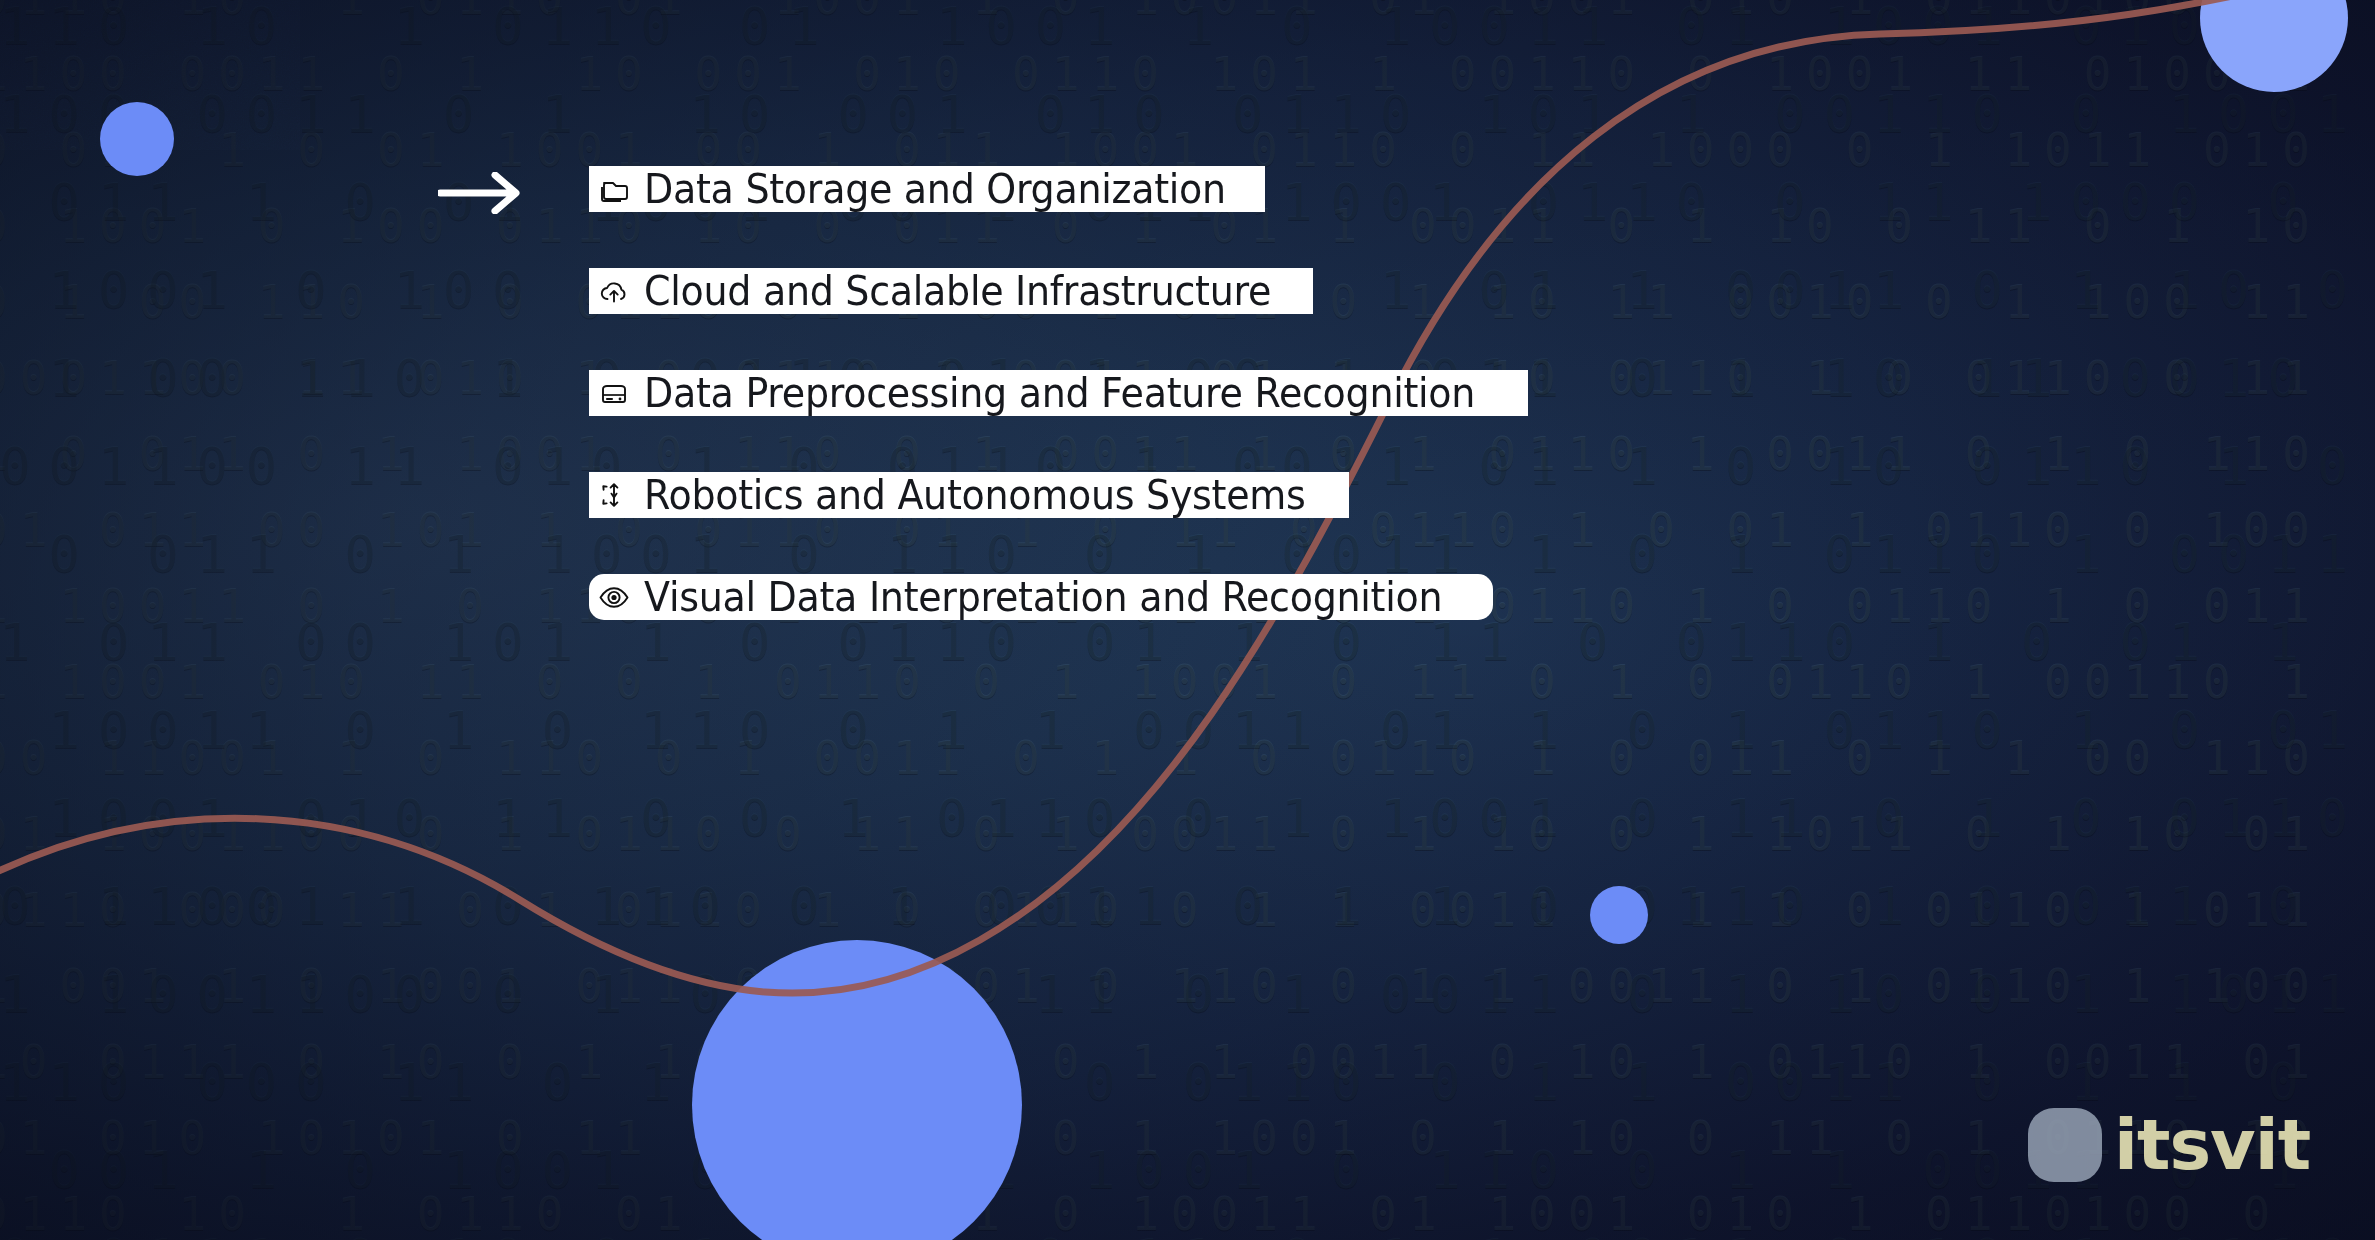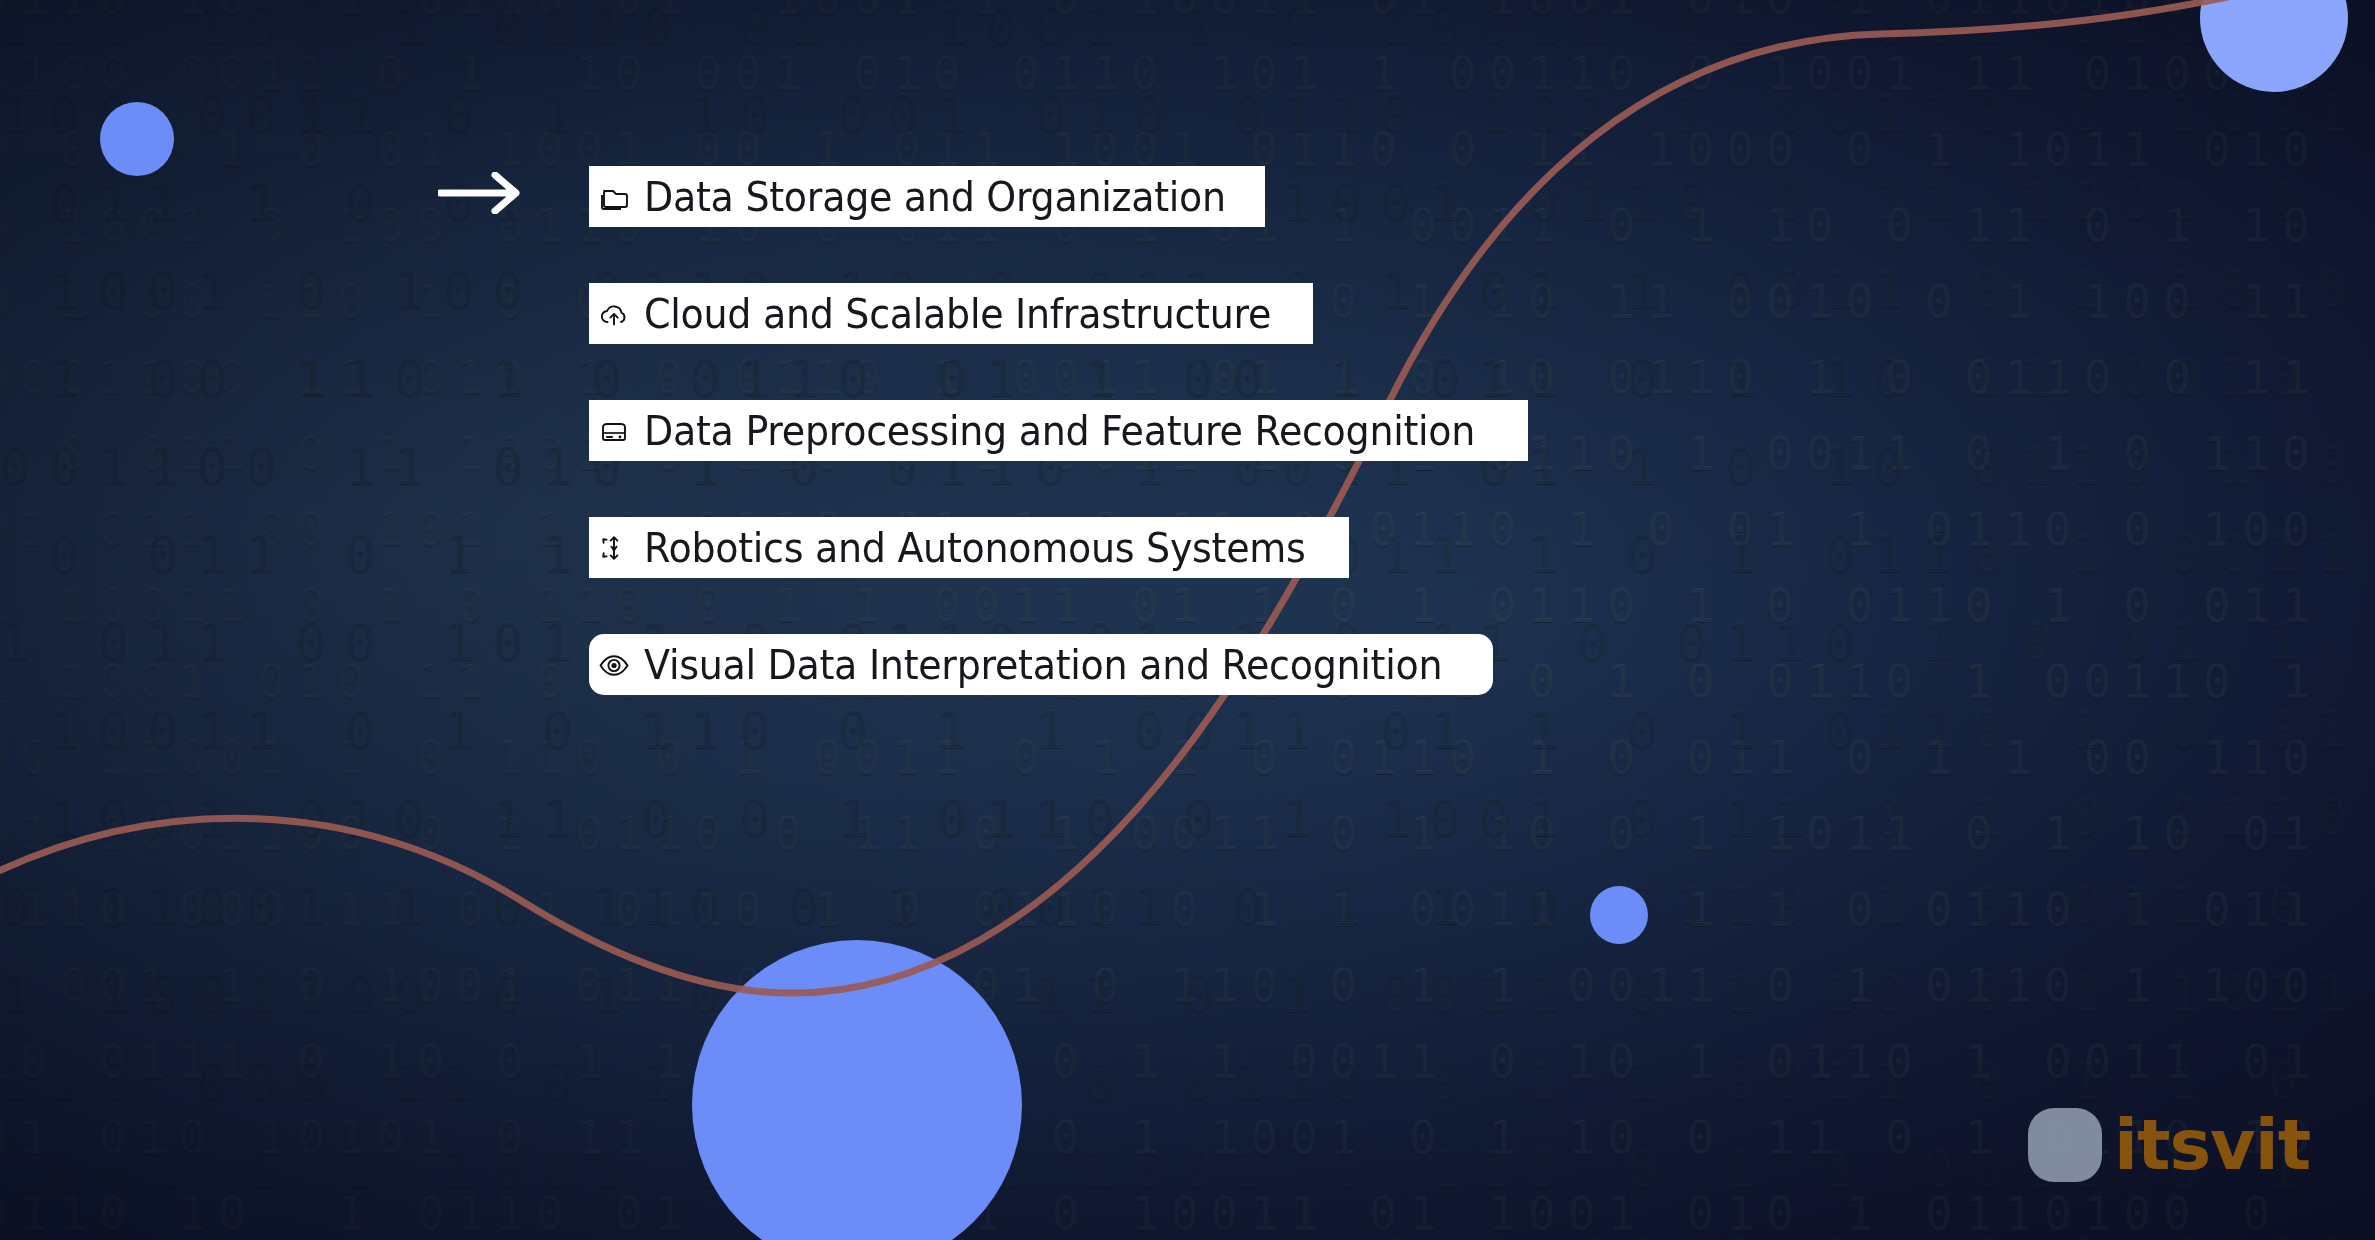--- a/index.html
+++ b/index.html
@@ -99,21 +99,21 @@
   .rows {
     position: absolute;
     left: 589px;
     top: 166px;
   }
 
   .row {
     display: flex;
     align-items: center;
     background: #ffffff;
-    height: 61px;
+    height: 46px;
     margin-bottom: 56px;
     width: max-content;
     padding: 0 9px 0 8px;
     box-sizing: content-box;
   }
   .row:last-child { margin-bottom: 0; border-radius: 15px; }
 
   .row .ico {
     width: 34px;
     height: 34px;
@@ -147,21 +147,21 @@
     height: 74px;
     border-radius: 26px;
     background: #9aa6b8;
     margin-right: 12px;
     flex: 0 0 74px;
   }
   .logo .word {
     font-family: "DejaVu Sans", sans-serif;
     font-size: 70px;
     font-weight: 700;
-    color: #a16207;
+    color: #fef9c3;
     letter-spacing: -1px;
     line-height: 74px;
   }
 </style>
 </head>
 <body>
 
 <div id="slide">
 
   <div class="bg-base"></div>

